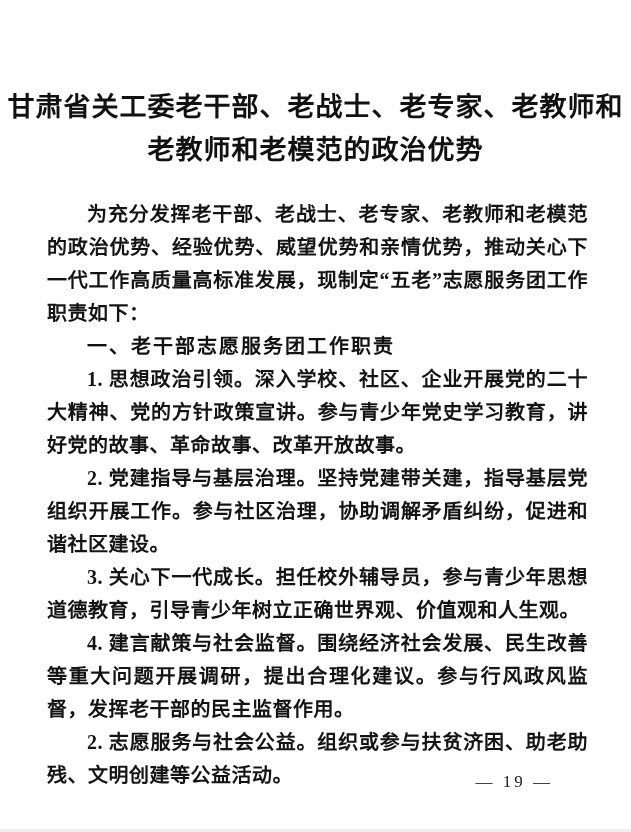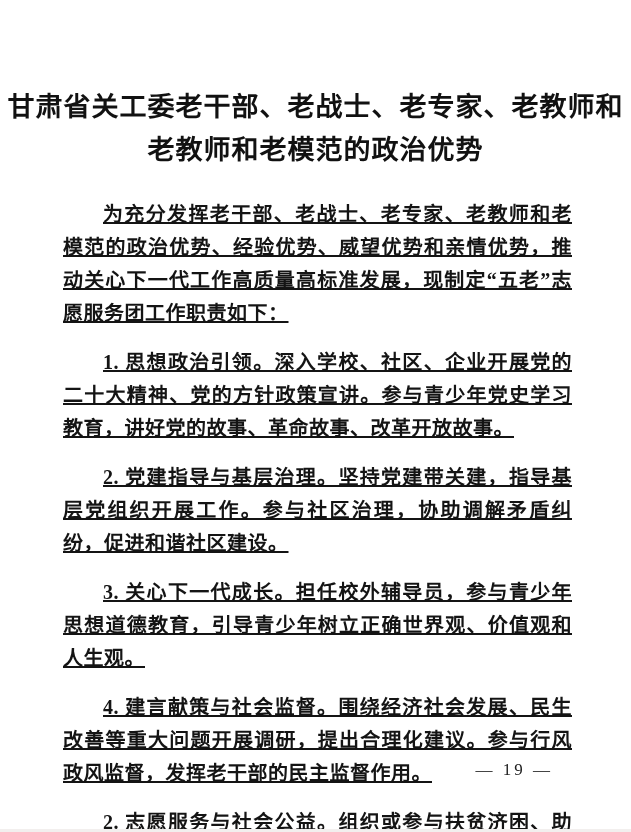--- a/index.html
+++ b/index.html
@@ -36,46 +36,45 @@
     letter-spacing: 1px;
     color: #111111;
   }
   .doc-title .title-line {
     display: block;
   }
   .doc-body {
     margin: 26px 43px 0 47px;
   }
   .para {
-    margin: 16px;
+    margin: 0;
     font-family: "Liberation Serif", serif;
     font-weight: 600;
     font-size: 20px;
     line-height: 33px;
     letter-spacing: 0.5px;
     text-align: justify;
     text-indent: 2em;
     color: #141414;
-    text-decoration: underline;
   }
   .section-heading {
     margin: 0;
     font-family: "Liberation Sans", sans-serif;
     font-weight: bold;
     font-size: 20px;
     line-height: 33px;
     letter-spacing: 2px;
     text-indent: 2em;
     text-align: left;
     color: #111111;
   }
   .page-number {
     position: absolute;
     right: 78px;
-    bottom: 52px;
+    bottom: 40px;
     font-family: "Liberation Serif", serif;
     font-size: 17px;
     line-height: 20px;
     letter-spacing: 3px;
     color: #222222;
     white-space: nowrap;
   }
 </style>
 </head>
 <body>
@@ -83,20 +82,21 @@
 <div class="page">
 
   <h1 class="doc-title">
     <span class="title-line">甘肃省关工委老干部、老战士、老专家、老教师和</span>
     <span class="title-line">老教师和老模范的政治优势</span>
   </h1>
 
   <div class="doc-body">
     <p class="para">为充分发挥老干部、老战士、老专家、老教师和老模范的政治优势、经验优势、威望优势和亲情优势，推动关心下一代工作高质量高标准发展，现制定“五老”志愿服务团工作职责如下：</p>
 
+    <h2 class="section-heading">一、老干部志愿服务团工作职责</h2>
 
     <p class="para">1. 思想政治引领。深入学校、社区、企业开展党的二十大精神、党的方针政策宣讲。参与青少年党史学习教育，讲好党的故事、革命故事、改革开放故事。</p>
 
     <p class="para">2. 党建指导与基层治理。坚持党建带关建，指导基层党组织开展工作。参与社区治理，协助调解矛盾纠纷，促进和谐社区建设。</p>
 
     <p class="para">3. 关心下一代成长。担任校外辅导员，参与青少年思想道德教育，引导青少年树立正确世界观、价值观和人生观。</p>
 
     <p class="para">4. 建言献策与社会监督。围绕经济社会发展、民生改善等重大问题开展调研，提出合理化建议。参与行风政风监督，发挥老干部的民主监督作用。</p>
 
     <p class="para">2. 志愿服务与社会公益。组织或参与扶贫济困、助老助残、文明创建等公益活动。</p>

